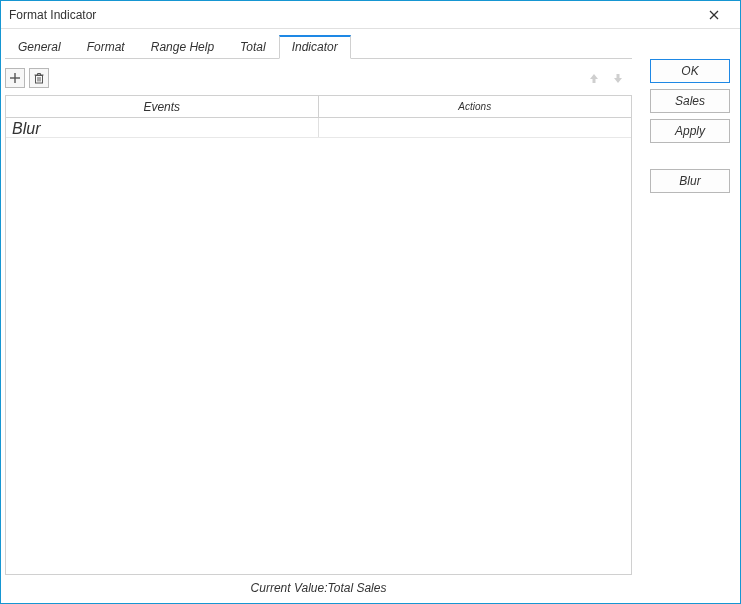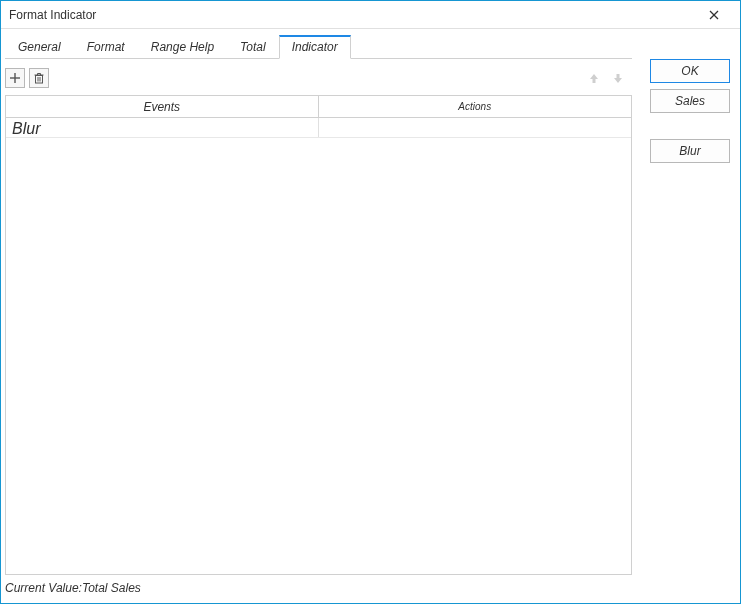--- a/index.html
+++ b/index.html
@@ -150,20 +150,21 @@
     color: #333;
   }
   .row .cell-actions {
     flex: 1;
     padding: 2px 6px;
   }
   .current-value {
     padding-top: 6px;
     font-size: 12px;
     color: #333;
+    text-align: center;
   }
   .side {
     width: 80px;
     display: flex;
     flex-direction: column;
     gap: 6px;
     padding-top: 24px;
   }
   .btn {
     height: 24px;
@@ -249,17 +250,18 @@
           </div>
         </div>
       </div>
 
       <div class="current-value">Current Value:Total Sales</div>
     </div>
 
     <div class="side">
       <div class="btn primary">OK</div>
       <div class="btn">Sales</div>
+      <div class="btn">Apply</div>
       <div class="side-gap"></div>
       <div class="btn">Blur</div>
     </div>
   </div>
 </div>
 
 </body></html>

